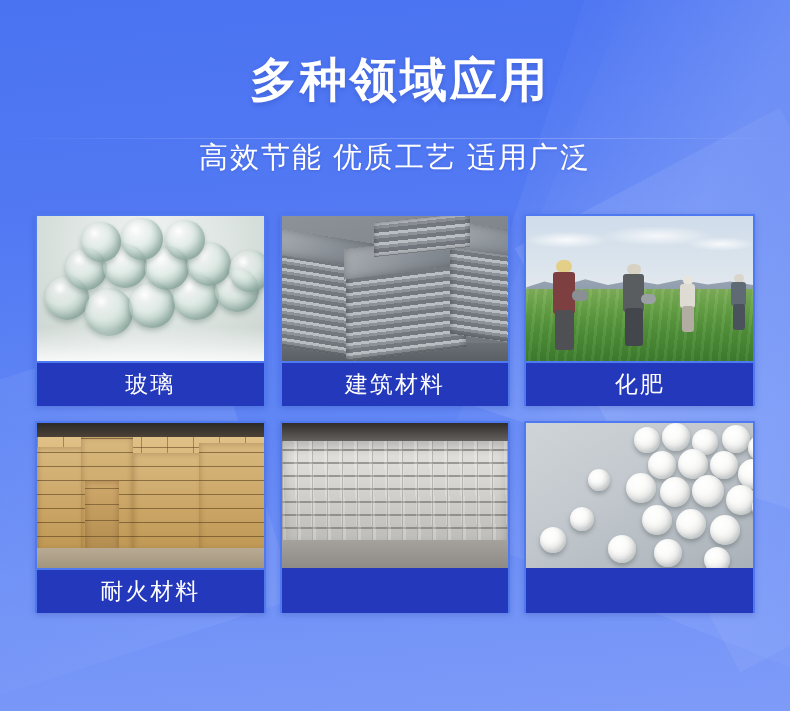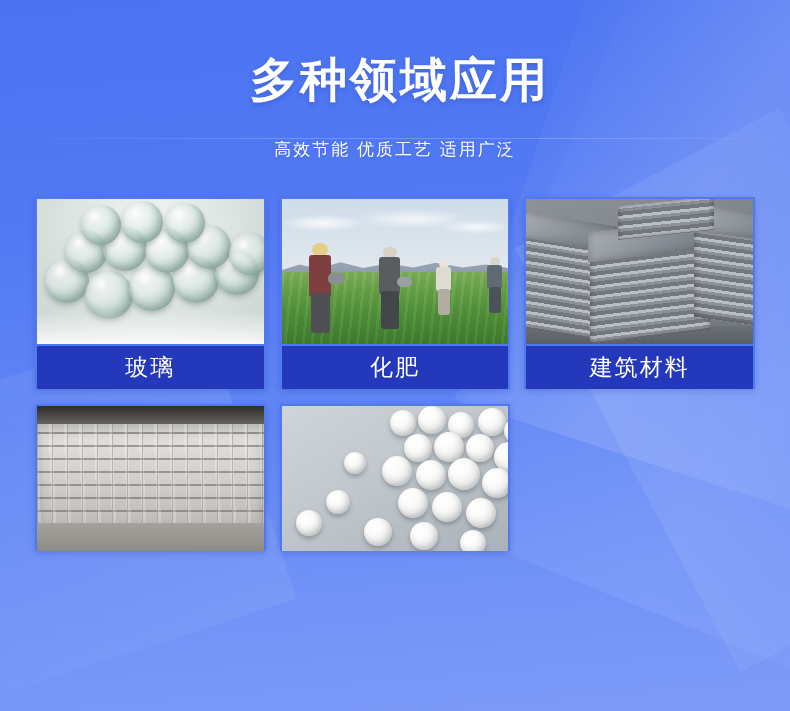--- a/index.html
+++ b/index.html
@@ -72,21 +72,21 @@
     font-weight: bold;
     letter-spacing: 3px;
     line-height: 1.2;
     text-shadow: 0 2px 5px rgba(30,55,160,0.30);
     padding-left: 10px;
   }
 
   .hero-subtitle {
     margin-top: 30px;
     color: #ffffff;
-    font-size: 17px;
+    font-size: 29px;
     font-weight: normal;
     letter-spacing: 2px;
     text-shadow: 0 1px 3px rgba(30,55,160,0.25);
   }
 
   
   .grid {
     position: relative;
     z-index: 5;
     margin: 36px auto 0;
@@ -295,70 +295,85 @@
         <div class="marble" style="left:192px;top:34px; width:42px; height:42px;"></div>
         <div class="marble" style="left:44px;  top:6px; width:40px; height:40px;"></div>
         <div class="marble" style="left:84px;  top:2px; width:42px; height:42px;"></div>
         <div class="marble" style="left:128px; top:4px; width:40px; height:40px;"></div>
         <div class="shine"></div>
       </div>
       <div class="card-caption">玻璃</div>
     </div>
 
     <div class="card">
-      <div class="card-photo ph-field">
-        <div class="sky"></div>
-        <div class="clouds"></div>
-        <div class="mtn"></div>
-        <div class="grass"></div>
-        <div class="rows"></div>
-
-        <div class="person" style="left:24px; top:44px; width:36px; height:92px;">
-          <div class="body" style="left:6px;  top:0;   width:16px; height:13px; background:#e3cf88; border-radius:7px;"></div>
-          <div class="body" style="left:3px;  top:12px;width:22px; height:42px; background:#7d3f3f;"></div>
-          <div class="body" style="left:5px;  top:50px;width:19px; height:40px; background:#4f5054;"></div>
-          <div class="body" style="left:22px; top:30px;width:16px; height:11px; background:#8a8f94; border-radius:5px;"></div>
-        </div>
-
-        <div class="person" style="left:94px; top:48px; width:34px; height:86px;">
-          <div class="body" style="left:7px;  top:0;   width:14px; height:11px; background:#d8d2c4; border-radius:6px;"></div>
-          <div class="body" style="left:3px;  top:10px;width:21px; height:38px; background:#5a5d60;"></div>
-          <div class="body" style="left:5px;  top:44px;width:18px; height:38px; background:#43464a;"></div>
-          <div class="body" style="left:21px; top:30px;width:15px; height:10px; background:#9aa0a4; border-radius:5px;"></div>
-        </div>
-
-        <div class="person" style="left:152px; top:60px; width:22px; height:58px;">
-          <div class="body" style="left:5px; top:0;   width:10px; height:9px;  background:#e8e5dd; border-radius:5px;"></div>
-          <div class="body" style="left:2px; top:8px; width:15px; height:24px; background:#dedbd3;"></div>
-          <div class="body" style="left:4px; top:30px;width:12px; height:26px; background:#b2ada2;"></div>
-        </div>
-
-        <div class="person" style="left:202px; top:58px; width:24px; height:58px;">
-          <div class="body" style="left:6px; top:0;   width:10px; height:9px;  background:#d9d5cc; border-radius:5px;"></div>
-          <div class="body" style="left:3px; top:8px; width:15px; height:24px; background:#5f6a74;"></div>
-          <div class="body" style="left:5px; top:30px;width:12px; height:26px; background:#4a535c;"></div>
-        </div>
-      </div>
-      <div class="card-caption">化肥</div>
-    </div>
-
-    <div class="card">
       <div class="card-photo ph-panel">
         <div class="floor"></div>
         <div class="stack" style="left:-6px;  top:28px; width:92px;  height:108px; transform: skewY(9deg);"></div>
         <div class="top" style="left:-6px;  top:20px; width:98px;  height:26px;  transform: skewY(9deg);"></div>
         <div class="stack" style="left:64px;  top:40px; width:120px; height:98px;  transform: skewY(-7deg);"></div>
         <div class="top" style="left:62px;  top:26px; width:124px; height:30px;  transform: skewY(-7deg);"></div>
         <div class="stack" style="left:168px; top:24px; width:92px;  height:100px; transform: skewY(8deg);"></div>
         <div class="top" style="left:166px; top:12px; width:96px;  height:26px;  transform: skewY(8deg);"></div>
         <div class="stack" style="left:92px;  top:2px;  width:96px;  height:34px;  transform: skewY(-6deg);"></div>
       </div>
       <div class="card-caption">建筑材料</div>
     </div>
 
+    <div class="card">
+      <div class="card-photo ph-field">
+        <div class="sky"></div>
+        <div class="clouds"></div>
+        <div class="mtn"></div>
+        <div class="grass"></div>
+        <div class="rows"></div>
+
+        <div class="person" style="left:24px; top:44px; width:36px; height:92px;">
+          <div class="body" style="left:6px;  top:0;   width:16px; height:13px; background:#e3cf88; border-radius:7px;"></div>
+          <div class="body" style="left:3px;  top:12px;width:22px; height:42px; background:#7d3f3f;"></div>
+          <div class="body" style="left:5px;  top:50px;width:19px; height:40px; background:#4f5054;"></div>
+          <div class="body" style="left:22px; top:30px;width:16px; height:11px; background:#8a8f94; border-radius:5px;"></div>
+        </div>
+
+        <div class="person" style="left:94px; top:48px; width:34px; height:86px;">
+          <div class="body" style="left:7px;  top:0;   width:14px; height:11px; background:#d8d2c4; border-radius:6px;"></div>
+          <div class="body" style="left:3px;  top:10px;width:21px; height:38px; background:#5a5d60;"></div>
+          <div class="body" style="left:5px;  top:44px;width:18px; height:38px; background:#43464a;"></div>
+          <div class="body" style="left:21px; top:30px;width:15px; height:10px; background:#9aa0a4; border-radius:5px;"></div>
+        </div>
+
+        <div class="person" style="left:152px; top:60px; width:22px; height:58px;">
+          <div class="body" style="left:5px; top:0;   width:10px; height:9px;  background:#e8e5dd; border-radius:5px;"></div>
+          <div class="body" style="left:2px; top:8px; width:15px; height:24px; background:#dedbd3;"></div>
+          <div class="body" style="left:4px; top:30px;width:12px; height:26px; background:#b2ada2;"></div>
+        </div>
+
+        <div class="person" style="left:202px; top:58px; width:24px; height:58px;">
+          <div class="body" style="left:6px; top:0;   width:10px; height:9px;  background:#d9d5cc; border-radius:5px;"></div>
+          <div class="body" style="left:3px; top:8px; width:15px; height:24px; background:#5f6a74;"></div>
+          <div class="body" style="left:5px; top:30px;width:12px; height:26px; background:#4a535c;"></div>
+        </div>
+      </div>
+      <div class="card-caption">化肥</div>
+    </div>
+
+    <div class="card">
+      <div class="card-photo ph-brick">
+        <div class="dark"></div>
+        <div class="wall"></div>
+        <div class="pile" style="left:0px;   top:24px; width:48px; height:104px;"></div>
+        <div class="pile" style="left:44px;  top:14px; width:52px; height:114px;"></div>
+        <div class="pile" style="left:48px;  top:58px; width:34px; height:72px; background:
+              repeating-linear-gradient(0deg, rgba(80,55,22,0.5) 0 1px, rgba(0,0,0,0) 1px 16px),
+              linear-gradient(180deg,#cfa86c,#b18a4d);"></div>
+        <div class="pile" style="left:96px;  top:30px; width:70px; height:98px;"></div>
+        <div class="pile" style="left:162px; top:20px; width:82px; height:108px;"></div>
+        <div class="floorb"></div>
+      </div>
+      <div class="card-caption">耐火材料</div>
+    </div>
 
     <div class="card">
       <div class="card-photo ph-cement">
         <div class="ceiling"></div>
         <div class="bags"></div>
         <div class="bagsheen"></div>
         <div class="groundc"></div>
       </div>
     </div>
 

